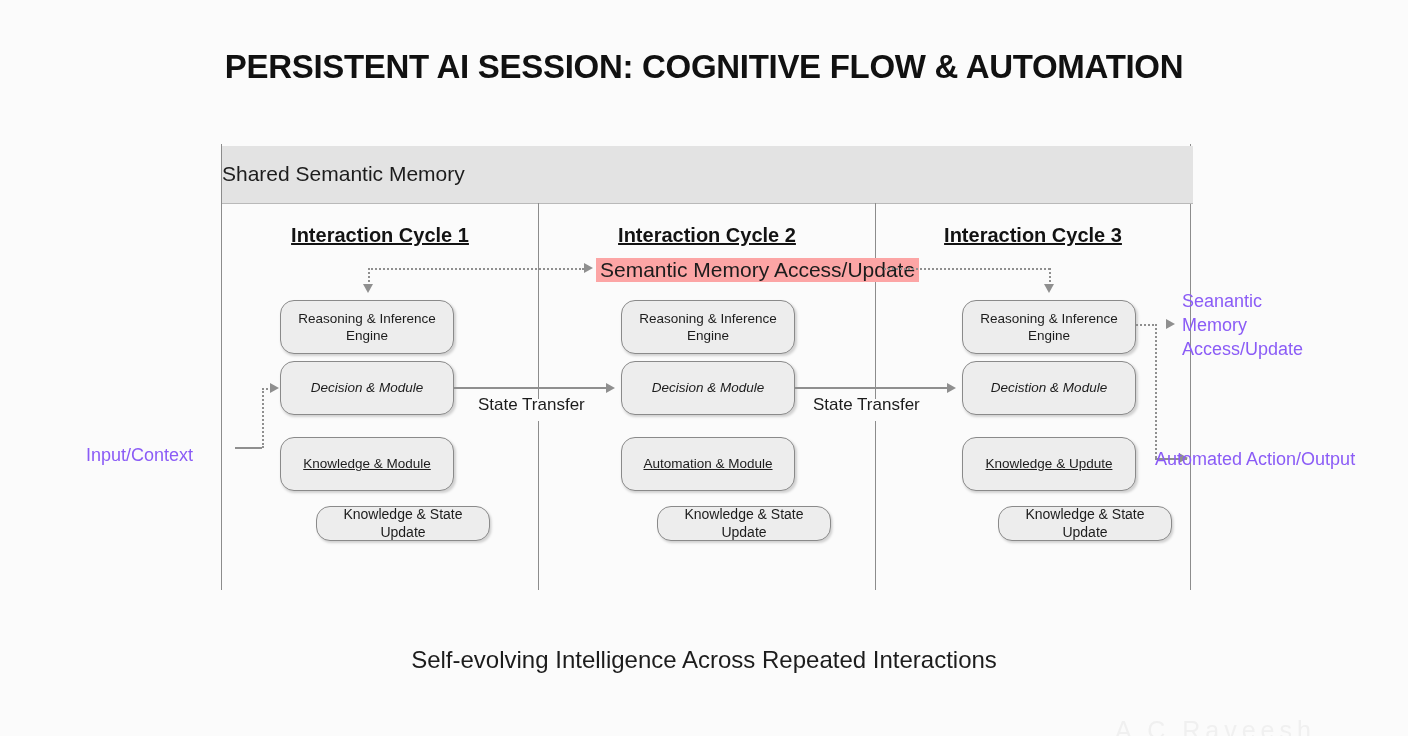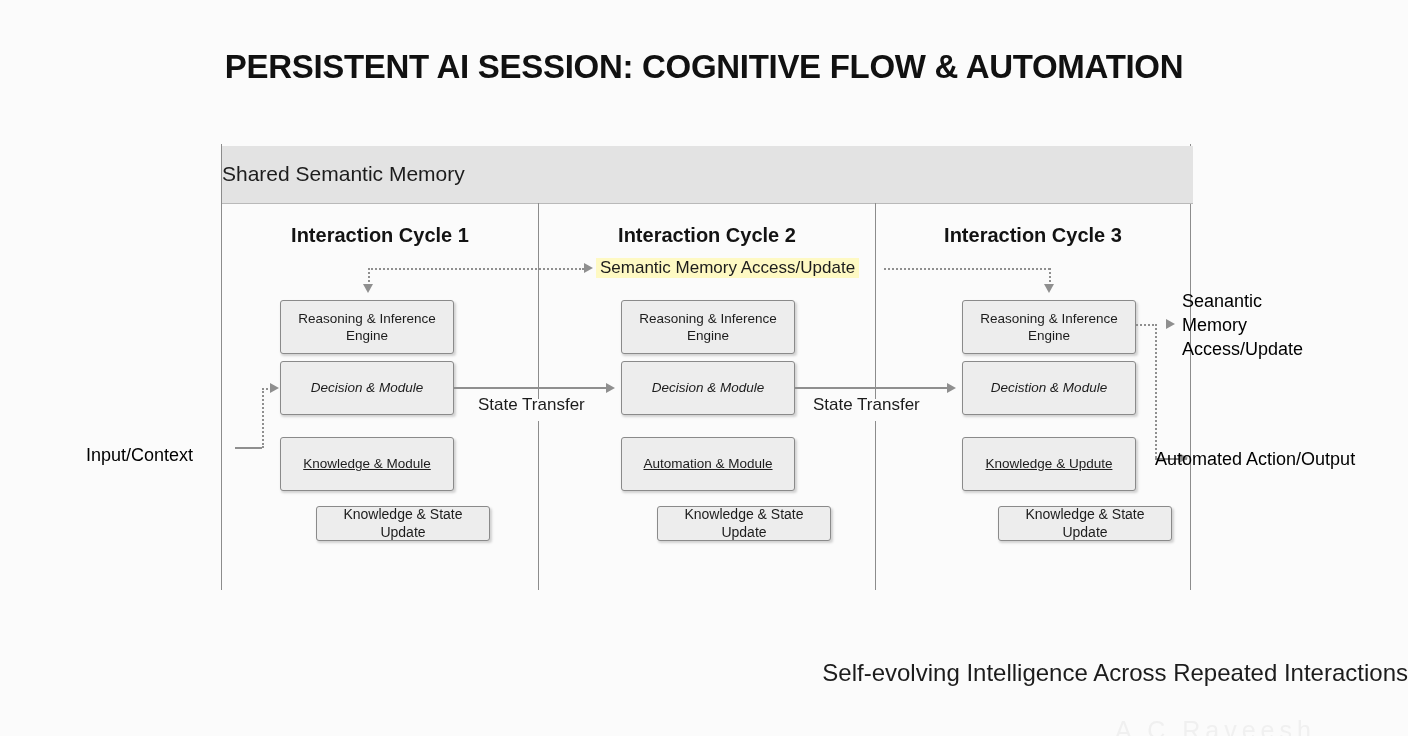--- a/index.html
+++ b/index.html
@@ -73,32 +73,33 @@
   .col-divider.d2a { left: 875px; top: 203px; height: 196px; }
   .col-divider.d2b { left: 875px; top: 421px; height: 169px; }
 
   .cycle-title {
     position: absolute;
     top: 224px;
     font-size: 20px;
     font-weight: bold;
     text-align: center;
     color: #131313;
+    text-decoration: underline;
   }
   .cycle-title.c1 { left: 222px; width: 316px; }
   .cycle-title.c2 { left: 539px; width: 336px; }
   .cycle-title.c3 { left: 876px; width: 314px; }
 
   
   .node {
     position: absolute;
     box-sizing: border-box;
     background: #ededed;
     border: 1.5px solid #8a8a8a;
-    border-radius: 3px;
+    border-radius: 14px;
     box-shadow: 1.5px 2px 2.5px rgba(0,0,0,0.17);
     display: flex;
     align-items: center;
     justify-content: center;
     text-align: center;
     font-size: 13.5px;
     line-height: 1.28;
     color: #1c1c1c;
     padding: 2px 6px;
   }
@@ -149,40 +150,39 @@
     border-top: 9px solid #8f8f8f;
   }
 
   .edge-label {
     position: absolute;
     font-size: 17px;
     color: #1c1c1c;
     white-space: nowrap;
   }
   .edge-label.mem {
-    font-size: 17px;
-    background: #fef9c3;
+    font-size: 21px;
+    background: #fca5a5;
     padding: 0 4px;
   }
 
   .side-label {
     position: absolute;
     font-size: 18px;
-    color: #000000;
+    color: #8b5cf6;
     line-height: 1.33;
   }
 
   .caption {
     position: absolute;
     left: 0; top: 646px;
     width: 1408px;
-    text-align: right;
+    text-align: center;
     font-size: 24px;
     color: #1c1c1c;
-    margin-top: 13px;
   }
 
   .watermark {
     position: absolute;
     left: 1115px; top: 716px;
     font-size: 25px;
     letter-spacing: 5px;
     color: #f0f0f0;
     white-space: nowrap;
     user-select: none;

